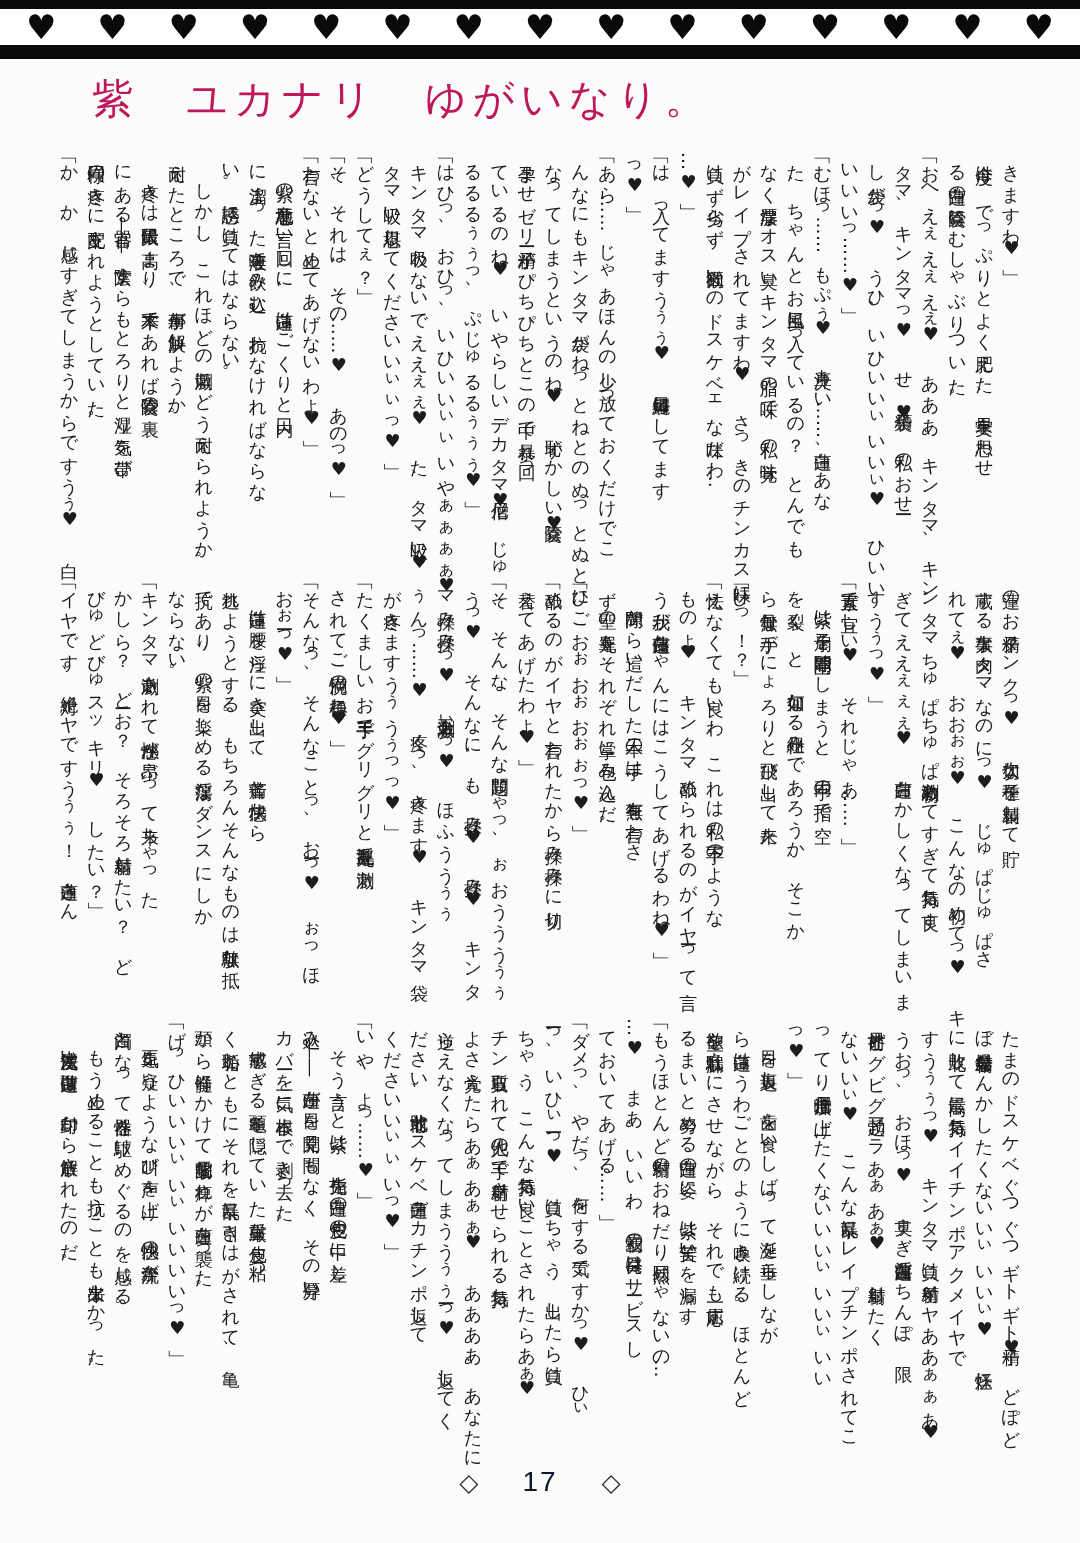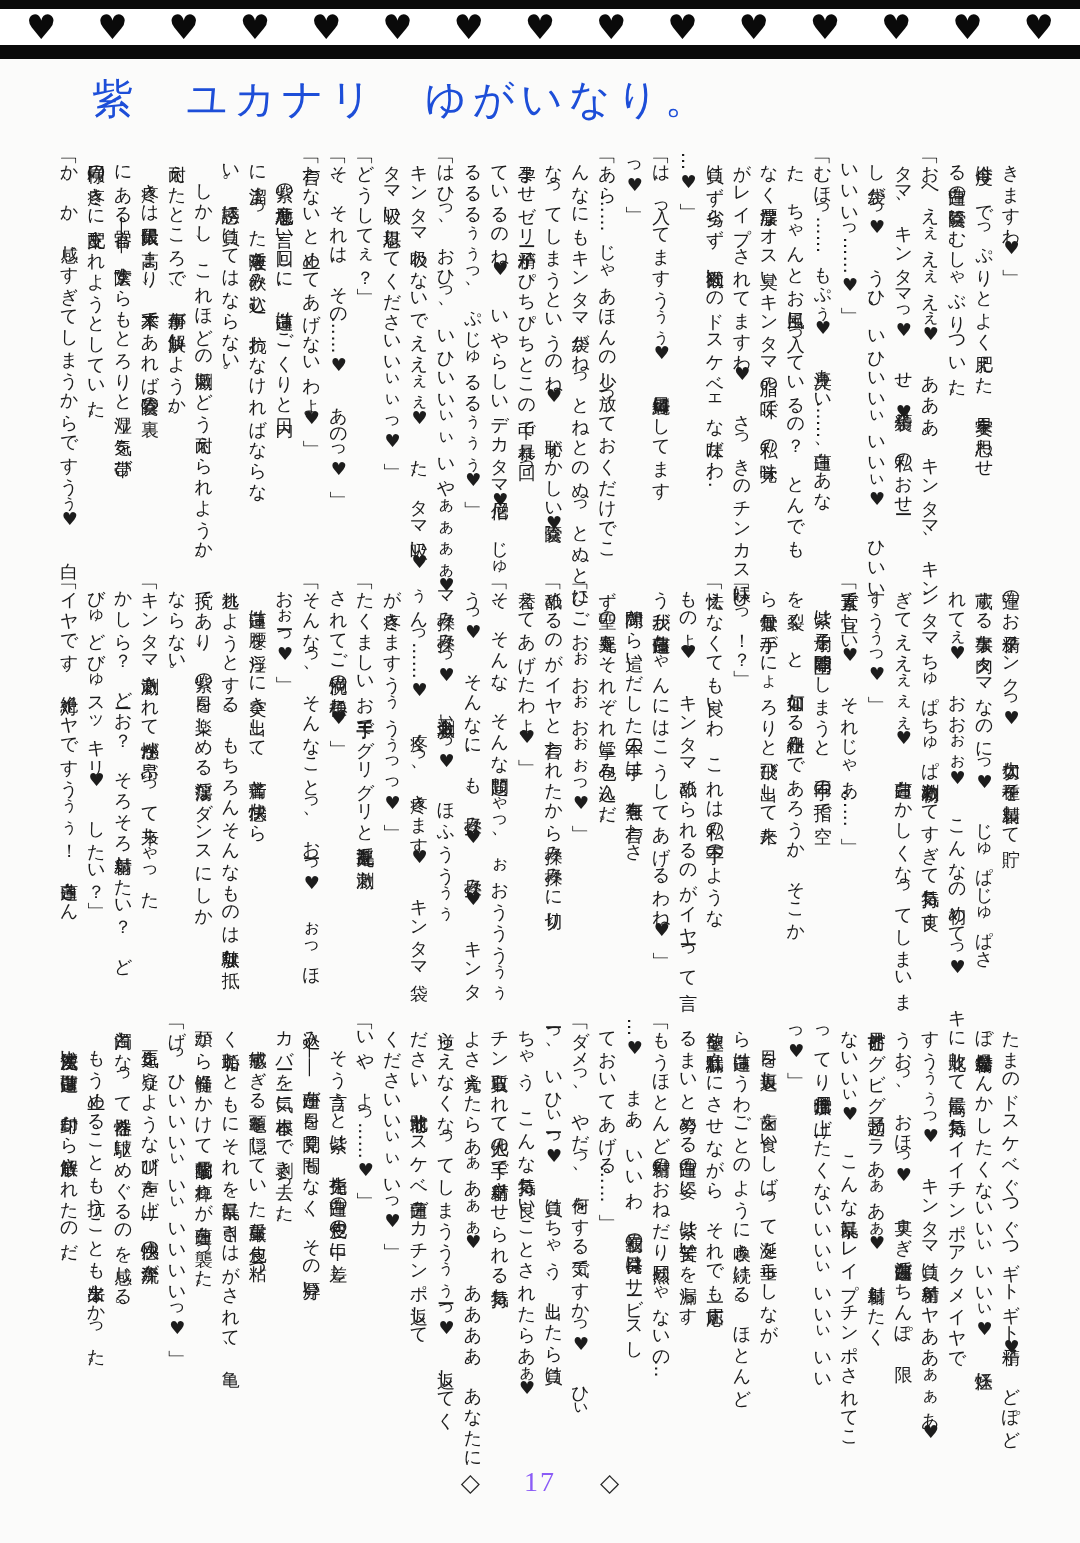--- a/index.html
+++ b/index.html
@@ -16,21 +16,21 @@
   .top-rule{position:absolute;left:0;top:0;width:100%;height:9px;background:#0a0a0a;}
   .hearts-row{
     position:absolute;left:0;top:9px;width:100%;height:36px;
     display:flex;justify-content:space-between;align-items:center;
     padding:0 26px;box-sizing:border-box;background:#ffffff;
   }
   .hearts-row .heart{font-size:34px;line-height:1;color:#0a0a0a;}
   .mid-rule{position:absolute;left:0;top:45px;width:100%;height:14px;background:#0a0a0a;}
   .page-title{
     position:absolute;left:92px;top:72px;
-    font-size:41px;letter-spacing:6px;color:#1d4ed8;
+    font-size:41px;letter-spacing:6px;color:#be185d;
     font-weight:400;white-space:nowrap;
   }
   .band{
     position:absolute;right:56px;
     height:428px;
     writing-mode:vertical-rl;
     text-orientation:mixed;
     font-size:18px;
     letter-spacing:0.6px;
     color:#1c1c1c;
@@ -42,22 +42,22 @@
   }
   #band-1{top:152px;}
   #band-2{top:578px;}
   #band-3{top:1018px;}
   .footer{
     position:absolute;left:0;top:1466px;width:100%;
     display:flex;justify-content:center;align-items:center;gap:44px;
   }
   .footer .diamond{font-size:25px;color:#2a2a2a;}
   .footer .page-number{
-    font-family:Liberation Serif, serif;
-    font-size:28px;color:#8b5cf6;letter-spacing:2px;
+    font-family:Liberation Sans, sans-serif;
+    font-size:28px;color:#0f172a;letter-spacing:2px;
   }
 </style>
 </head>
 <body>
 
 <div class="page">
 
   <div class="top-rule"></div>
 
   <div class="hearts-row">

